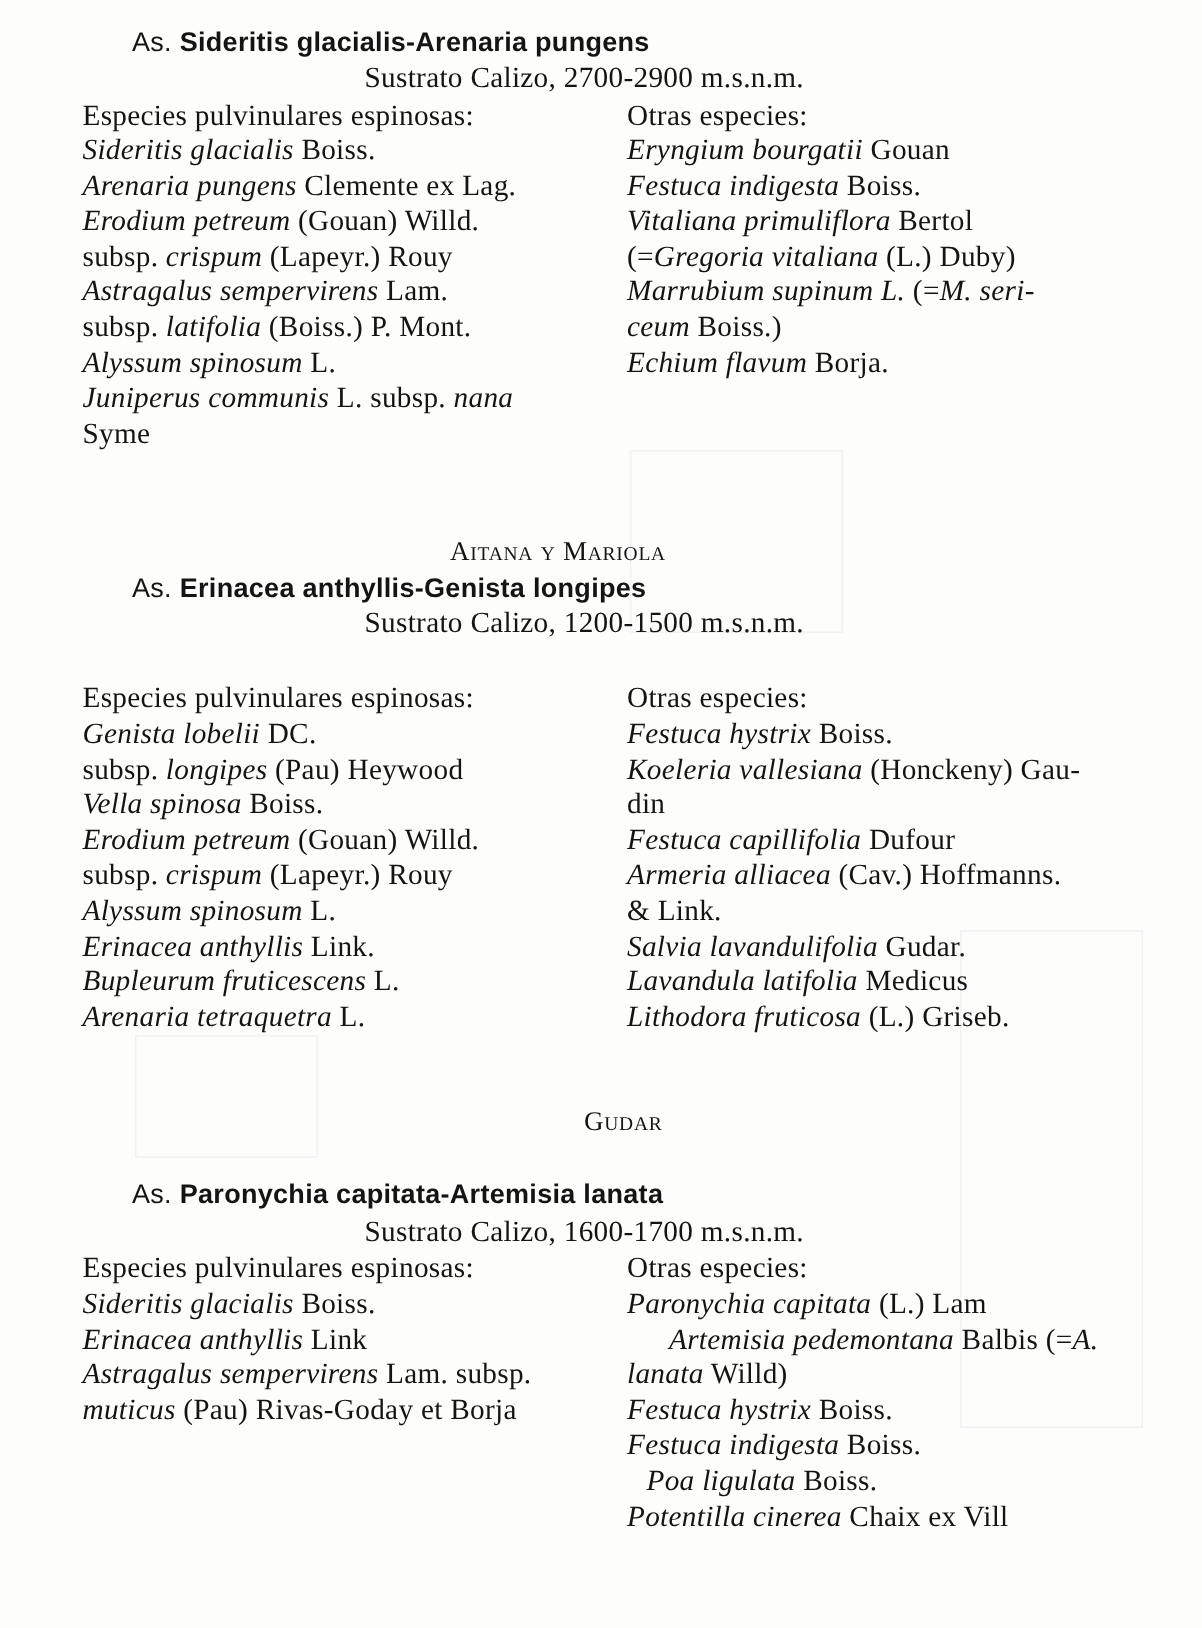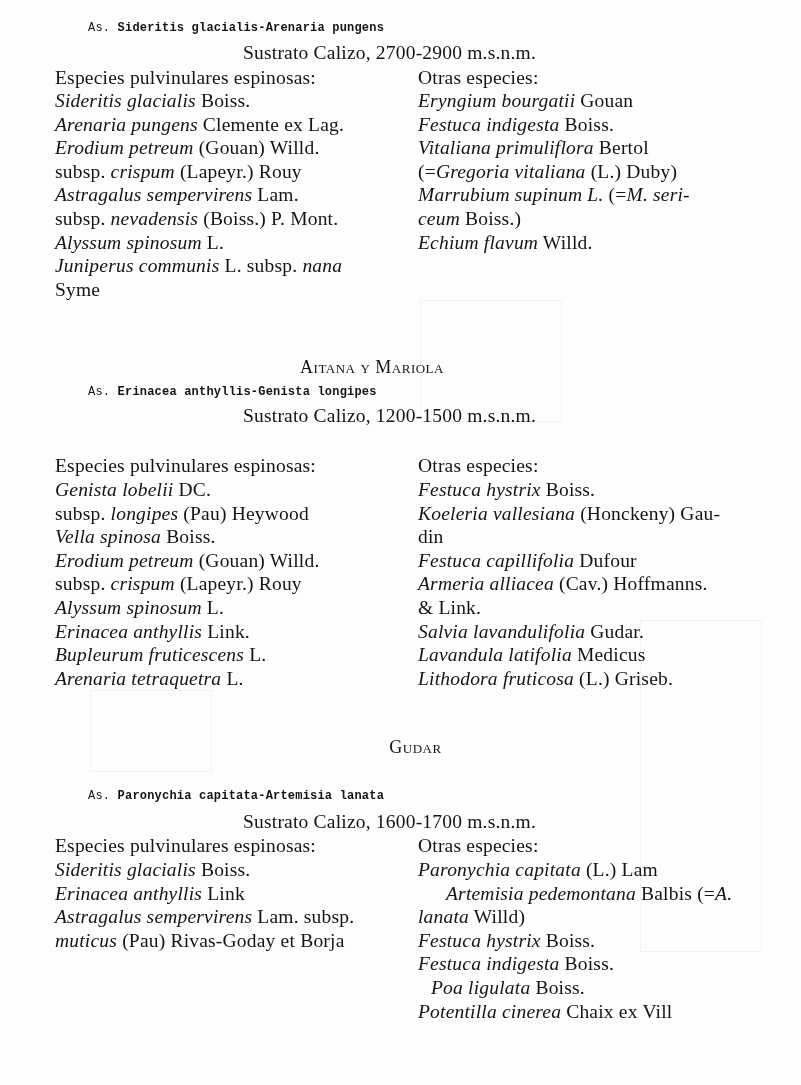--- a/index.html
+++ b/index.html
@@ -1,20 +1,20 @@
 <!DOCTYPE html>
 <html><head>
 <meta charset="utf-8">
 <style>
   html,body{margin:0;padding:0;}
   body{width:801px;height:1085px;background:#fdfdfb;position:relative;overflow:hidden;
        font-family:"Liberation Serif","DejaVu Serif",serif;color:#141414;}
   .ghostblock{position:absolute;border:1px solid #e6e8ec;opacity:.5;}
   .line{position:absolute;white-space:nowrap;font-size:19.5px;line-height:23px;letter-spacing:0.2px;}
-  .sans{font-family:Liberation Mono, monospace;font-size:12px;}
+  .sans{font-family:Liberation Sans, sans-serif;font-size:18px;}
   .sans b{font-weight:bold;}
   .sc{font-variant:small-caps;font-size:18px;letter-spacing:.5px;}
   i{font-style:italic;}
   .col-l{left:55px;}
   .col-r{left:418px;}
 </style>
 </head>
 <body>
 
 <div class="ghostblock" style="left:420px;top:300px;width:140px;height:120px;"></div>
@@ -25,31 +25,31 @@
     <div>
       <div class="line sans" style="top: 17px; left: 88px;"><span>As. </span><b>Sideritis glacialis-Arenaria pungens</b></div>
       <div class="line" style="top: 41px; left: 243px;">Sustrato Calizo, 2700-2900 m.s.n.m.</div>
       <div class="line col-l" style="top: 66px;">Especies pulvinulares espinosas:</div>
       <div class="line col-r" style="top: 66px;">Otras especies:</div>
       <div class="line col-l" style="top: 89px;"><i>Sideritis glacialis</i><span> Boiss.</span></div>
       <div class="line col-l" style="top: 112.6px;"><i>Arenaria pungens</i><span> Clemente ex Lag.</span></div>
       <div class="line col-l" style="top: 136.2px;"><i>Erodium petreum</i><span> (Gouan) Willd.</span></div>
       <div class="line col-l" style="top: 159.8px;"><span>subsp. </span><i>crispum</i><span> (Lapeyr.) Rouy</span></div>
       <div class="line col-l" style="top: 183.4px;"><i>Astragalus sempervirens</i><span> Lam.</span></div>
-      <div class="line col-l" style="top: 207px;"><span>subsp. </span><i>nevadensis</i><span> (Boiss.) P. Mont.</span></div>
+      <div class="line col-l" style="top: 207px;"><span>subsp. </span><i>latifolia</i><span> (Boiss.) P. Mont.</span></div>
       <div class="line col-l" style="top: 230.6px;"><i>Alyssum spinosum</i><span> L.</span></div>
       <div class="line col-l" style="top: 254.2px;"><i>Juniperus communis</i><span> L. subsp. </span><i>nana</i></div>
       <div class="line col-l" style="top: 277.8px;"><span>Syme</span></div>
       <div class="line col-r" style="top: 89px;"><i>Eryngium bourgatii</i><span> Gouan</span></div>
       <div class="line col-r" style="top: 112.6px;"><i>Festuca indigesta</i><span> Boiss.</span></div>
       <div class="line col-r" style="top: 136.2px;"><i>Vitaliana primuliflora</i><span> Bertol</span></div>
       <div class="line col-r" style="top: 159.8px;"><span>(=</span><i>Gregoria vitaliana</i><span> (L.) Duby)</span></div>
       <div class="line col-r" style="top: 183.4px;"><i>Marrubium supinum L.</i><span> (=</span><i>M. seri-</i></div>
       <div class="line col-r" style="top: 207px;"><i>ceum</i><span> Boiss.)</span></div>
-      <div class="line col-r" style="top: 230.6px;"><i>Echium flavum</i><span> Willd.</span></div>
+      <div class="line col-r" style="top: 230.6px;"><i>Echium flavum</i><span> Borja.</span></div>
     </div>
     <div>
       <div class="line sc" style="top: 356px; left: 0px; width: 726px; text-align: center; padding-left: 18px; box-sizing: border-box;">Aitana y Mariola</div>
       <div class="line sans" style="top: 381px; left: 88px;"><span>As. </span><b>Erinacea anthyllis-Genista longipes</b></div>
       <div class="line" style="top: 404px; left: 243px;">Sustrato Calizo, 1200-1500 m.s.n.m.</div>
       <div class="line col-l" style="top: 454px;">Especies pulvinulares espinosas:</div>
       <div class="line col-r" style="top: 454px;">Otras especies:</div>
       <div class="line col-l" style="top: 478px;"><i>Genista lobelii</i><span> DC.</span></div>
       <div class="line col-l" style="top: 501.6px; text-align: right;"><span>subsp. </span><i>longipes</i><span> (Pau) Heywood</span></div>
       <div class="line col-l" style="top: 525.2px;"><i>Vella spinosa</i><span> Boiss.</span></div>

